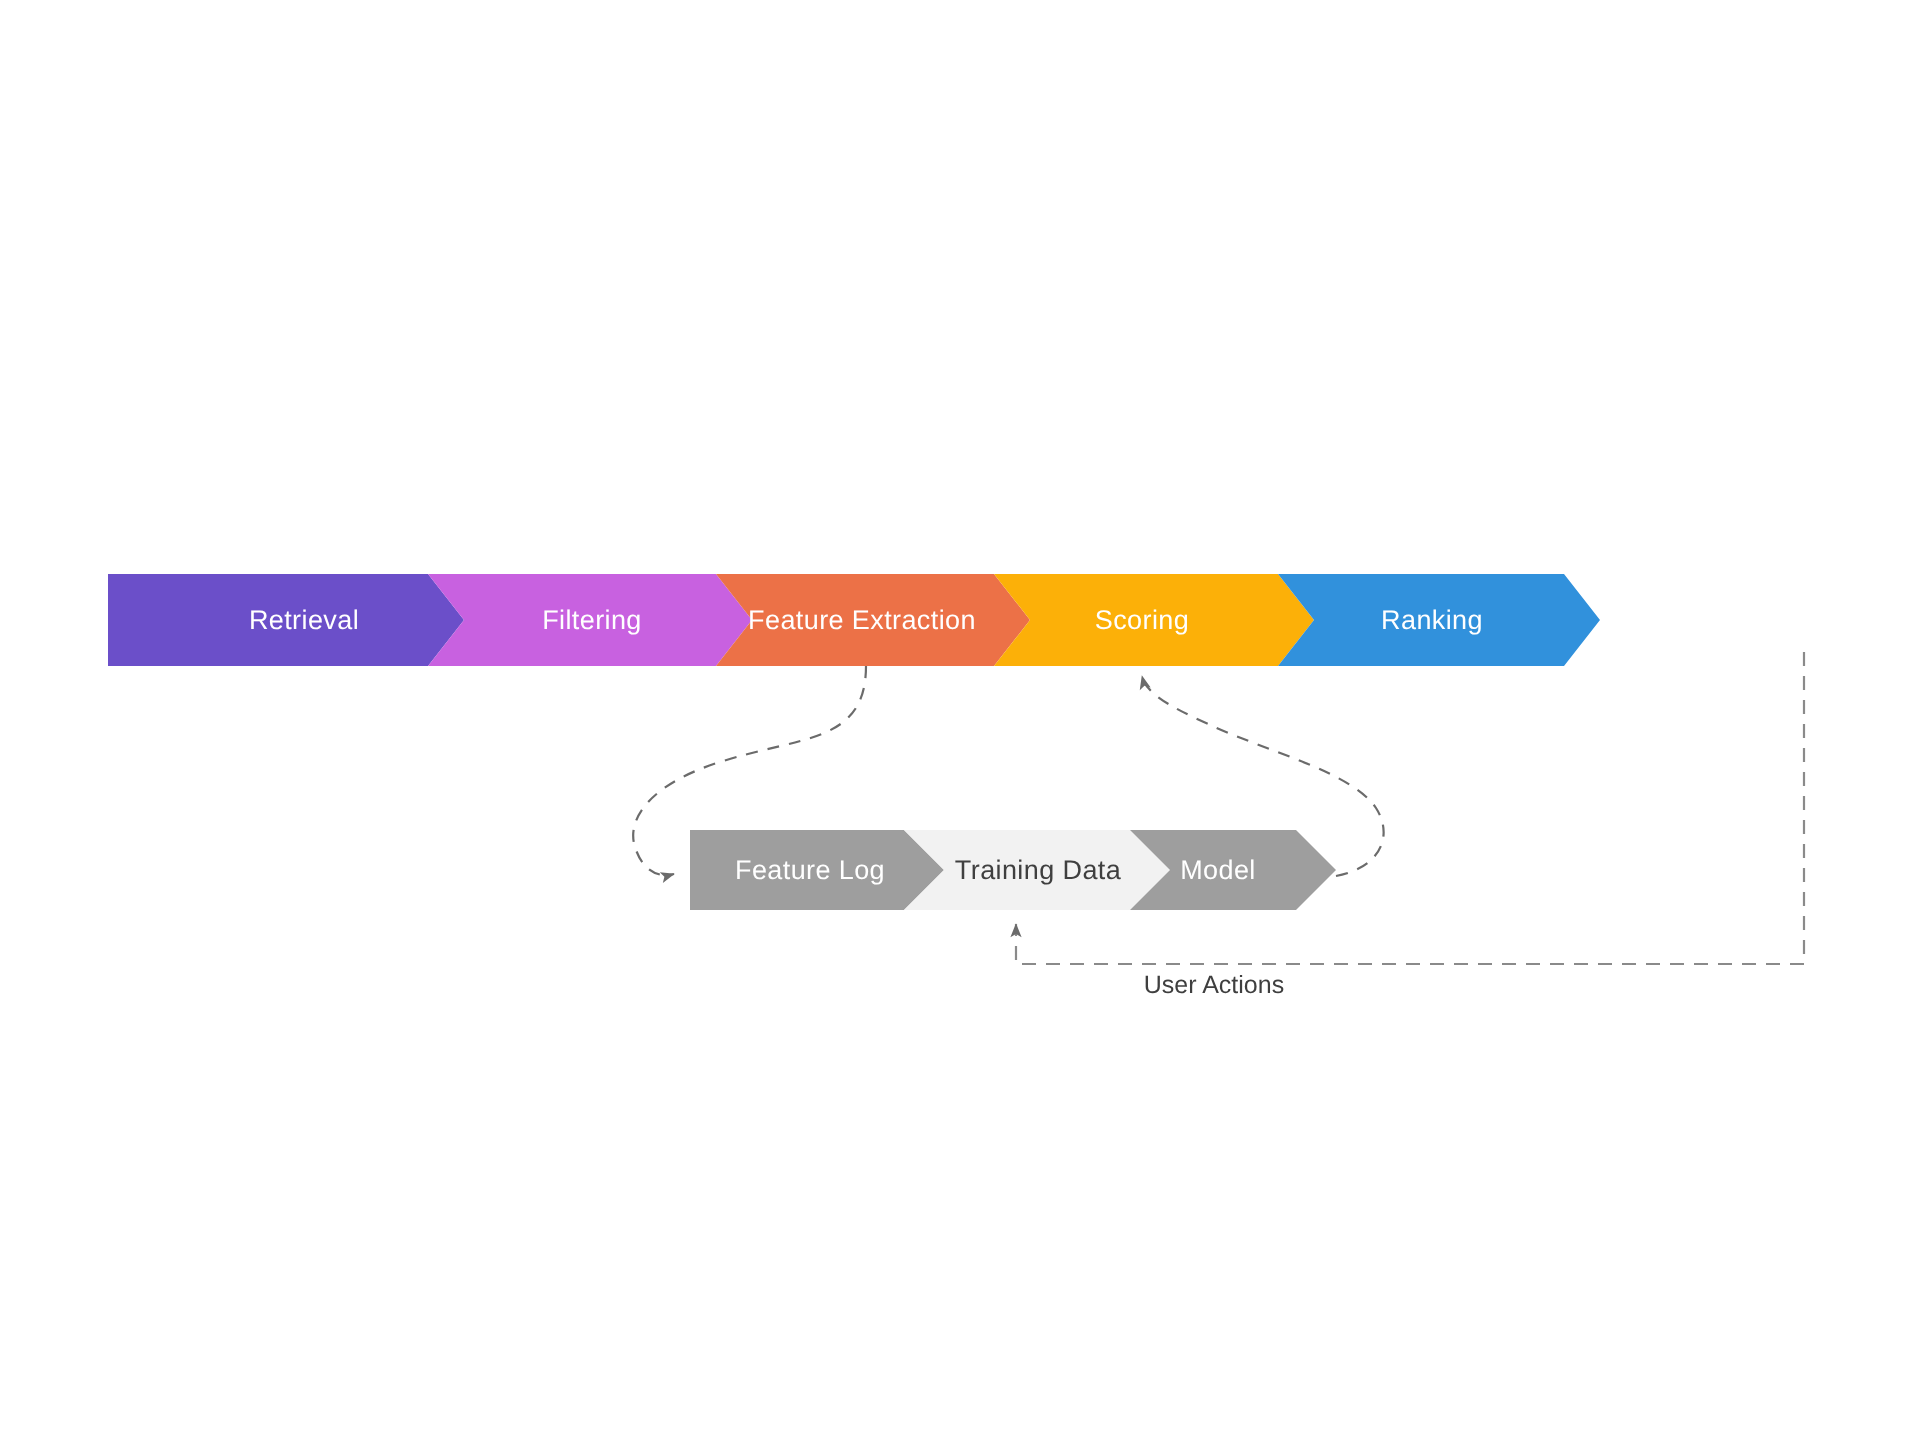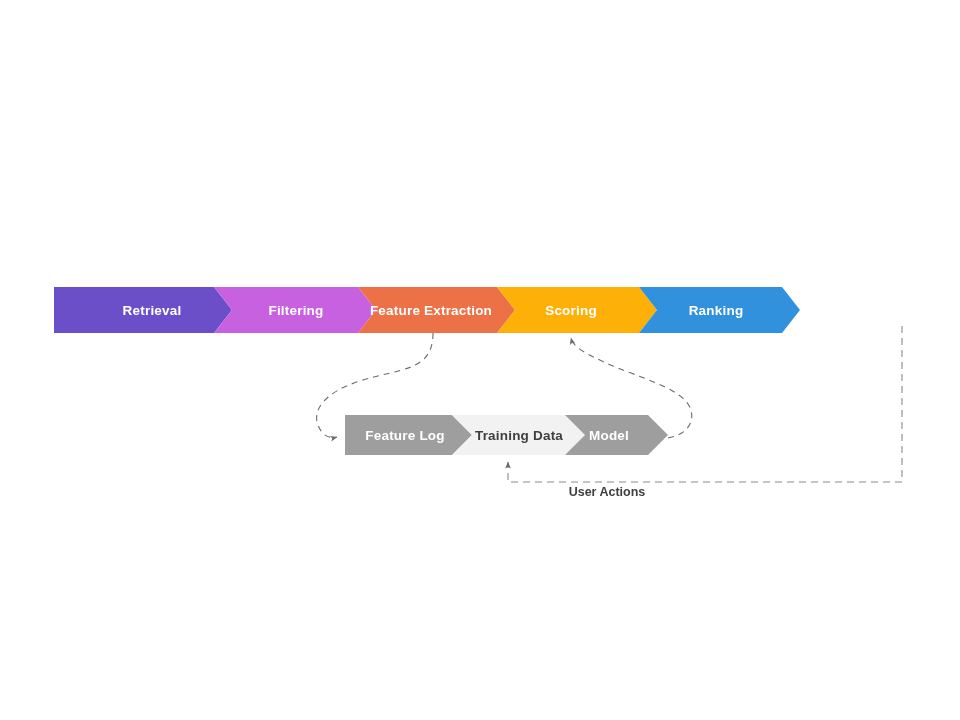--- a/index.html
+++ b/index.html
@@ -14,21 +14,20 @@
     position: relative;
     overflow: hidden;
     font-family: "Liberation Sans", "DejaVu Sans", sans-serif;
   }
   #diagram-root {
     position: absolute;
     left: 0;
     top: 0;
     width: 960px;
     height: 511px;
-    font-weight: bold;
   }
   svg.canvas {
     position: absolute;
     left: 0;
     top: 0;
     width: 960px;
     height: 720px;
     display: block;
   }
   .stage-label {

